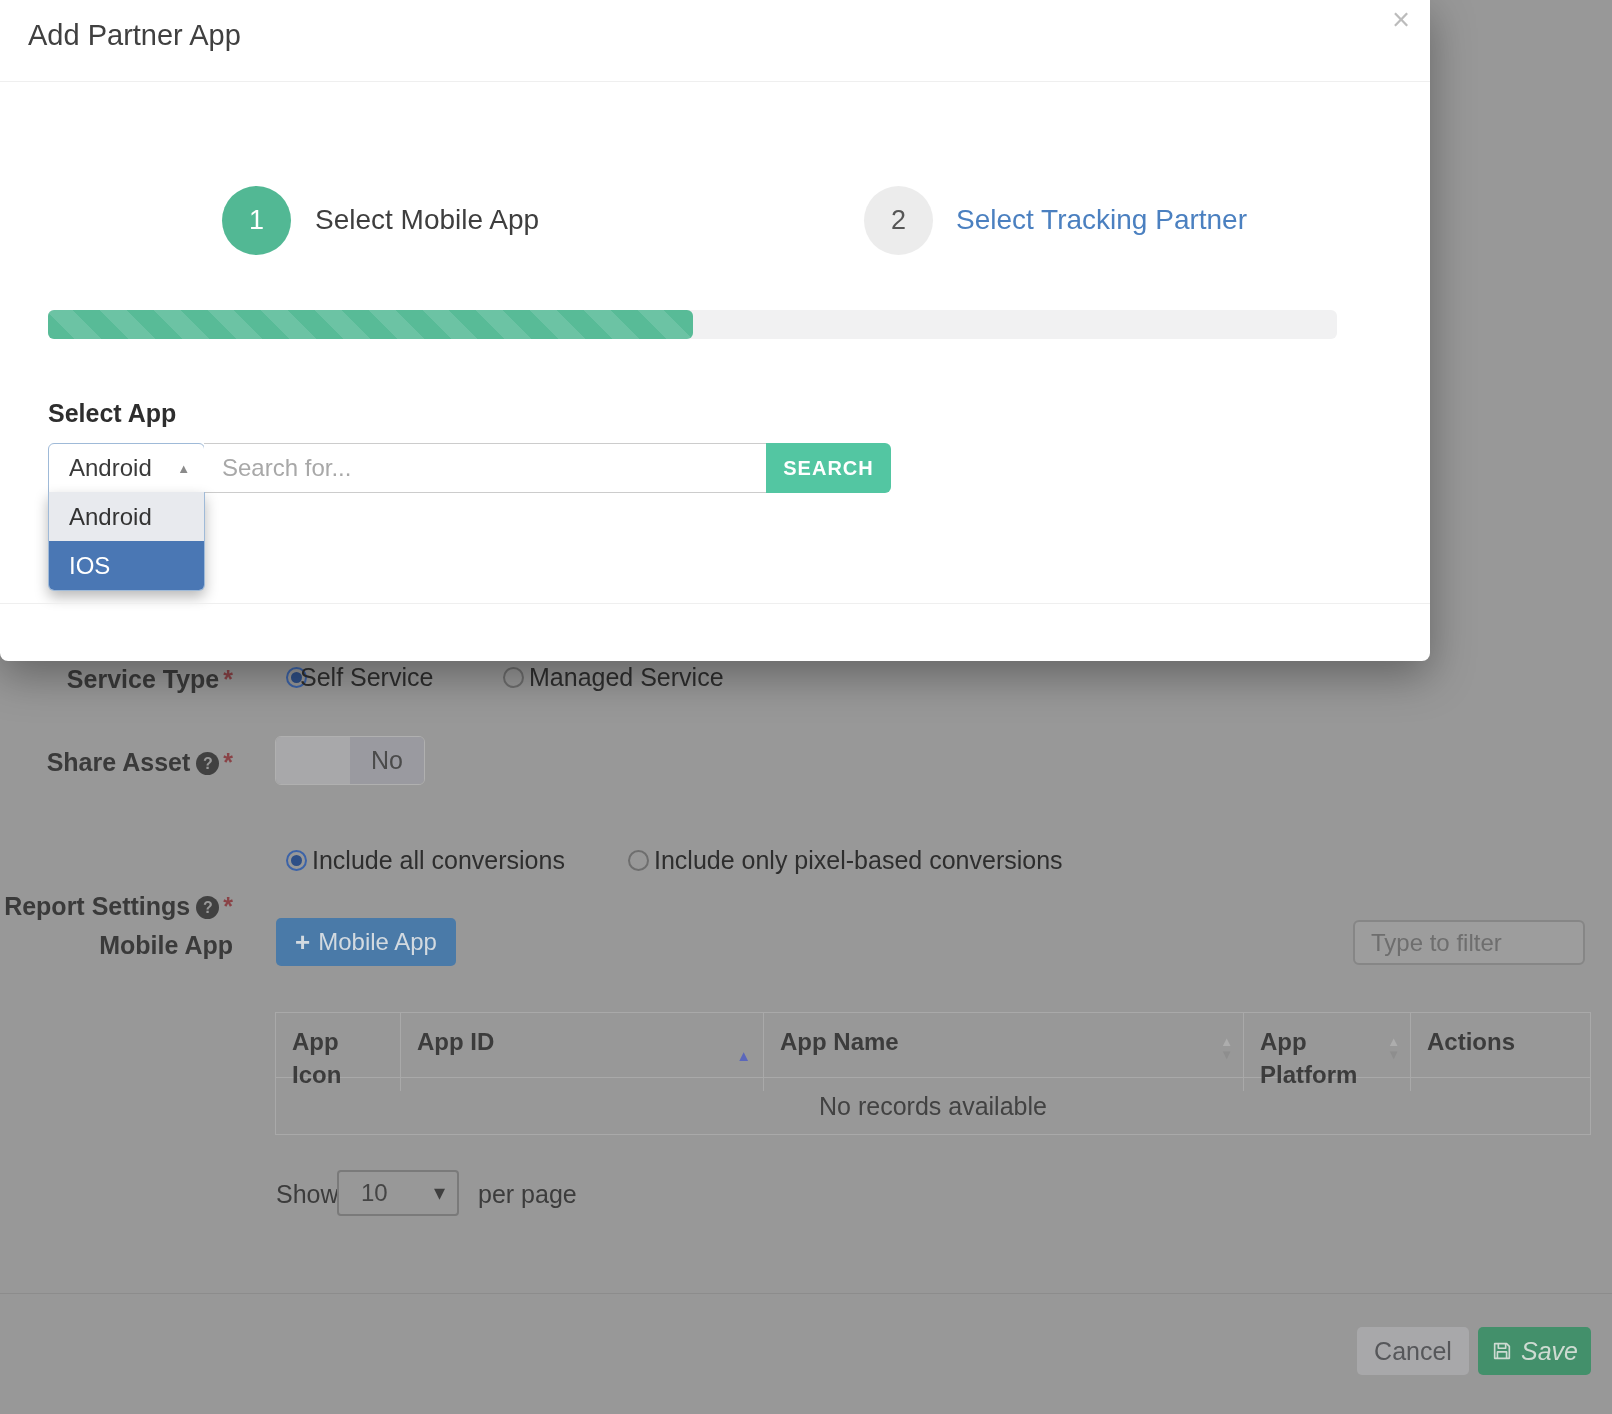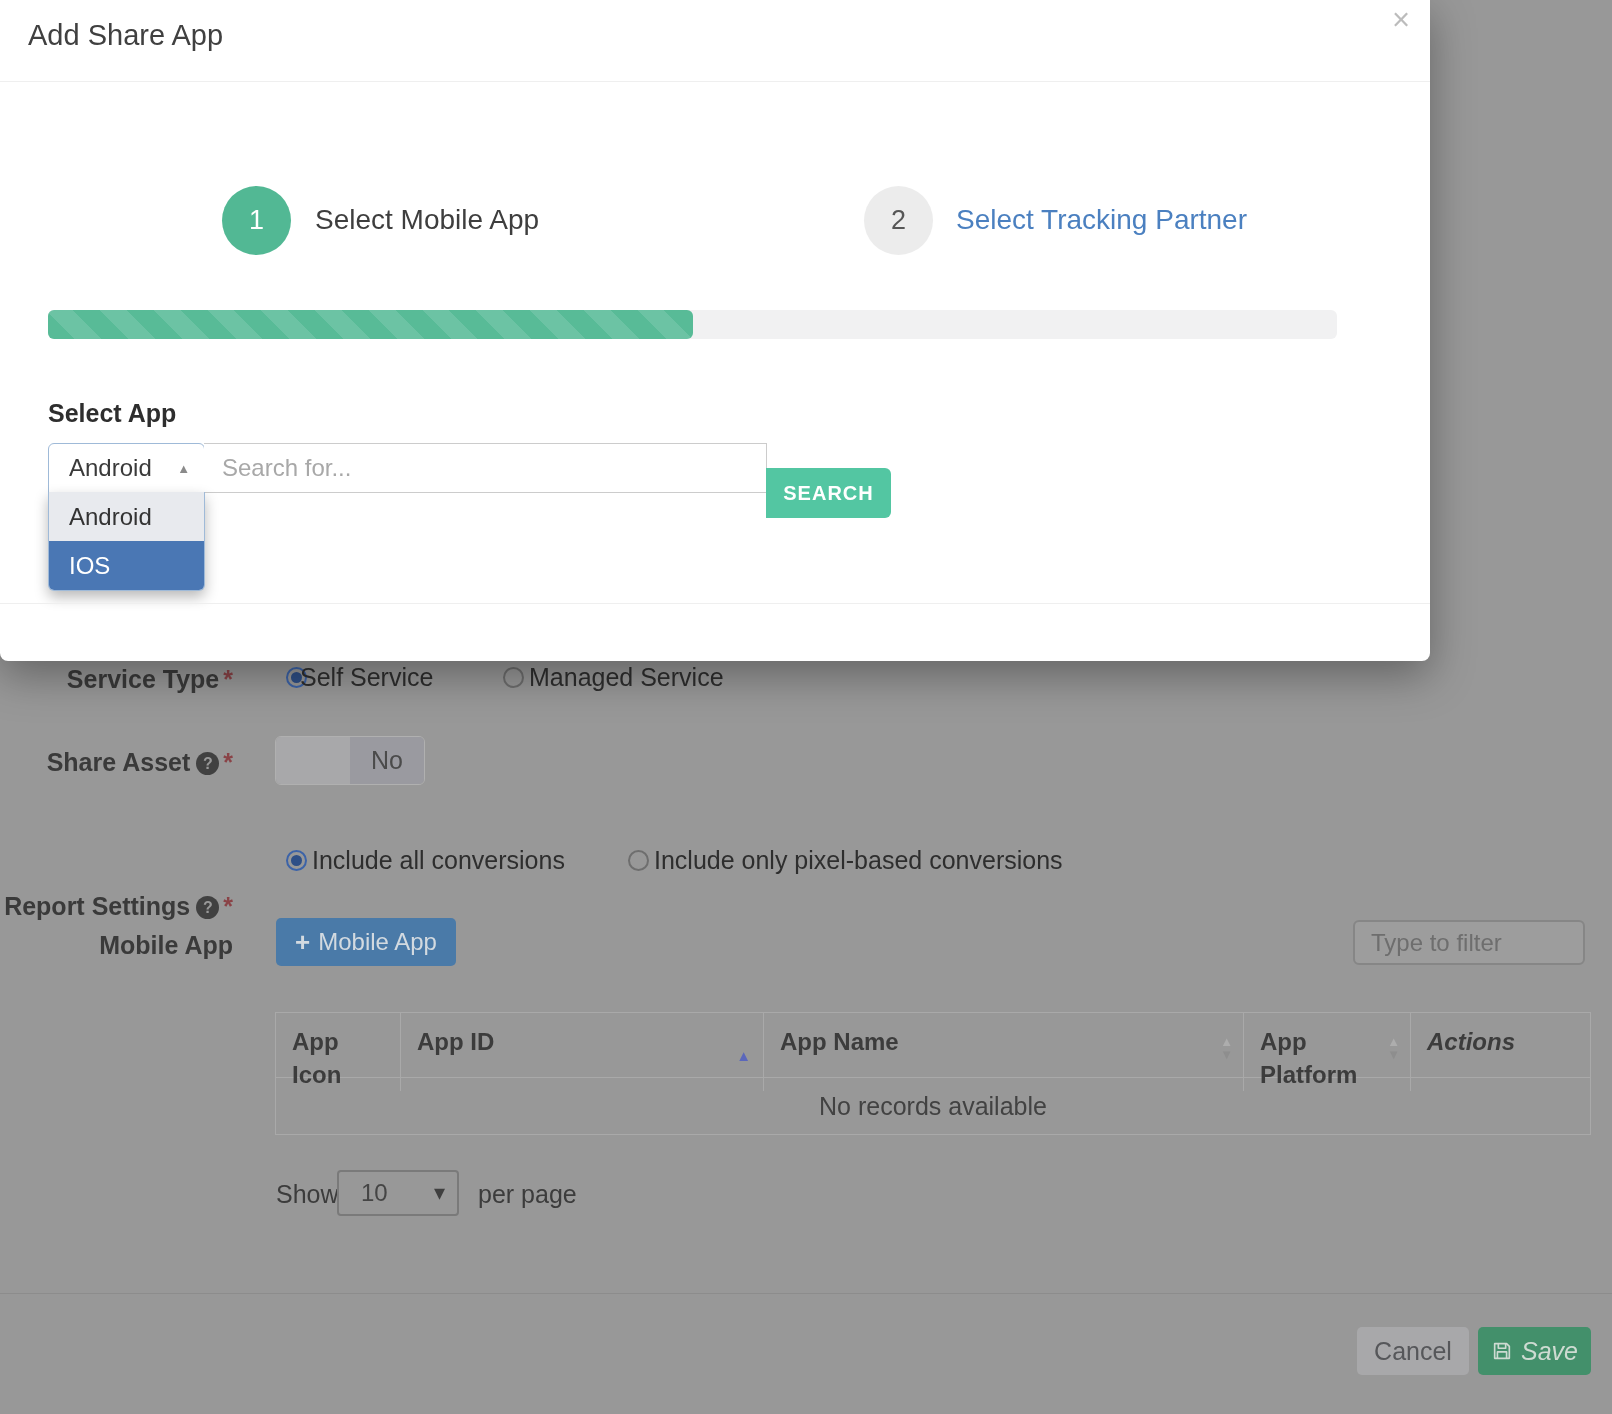--- a/index.html
+++ b/index.html
@@ -48,21 +48,21 @@
 
   .tbl { position:absolute; left:275px; top:1012px; width:1316px; box-sizing:border-box; }
   .thead {
     display:grid; grid-template-columns:125px 363px 480px 167px 181px;
     border:1px solid #a9a9a9; box-sizing:border-box; height:66px;
   }
   .th {
     position:relative; border-right:1px solid #a9a9a9; box-sizing:border-box;
     padding:12px 30px 0 16px; font-size:24px; font-weight:bold; color:#3c3c3c; line-height:33px;
   }
-  .th:last-child { border-right:none; padding-right:12px;font-style:italic; }
+  .th:last-child { border-right:none; padding-right:12px; }
   .sort-single { position:absolute; right:12px; top:26px; font-size:15px; color:#5b67bb; }
   .sort-both { position:absolute; right:10px; top:22px; display:flex; flex-direction:column; line-height:13px; font-size:13px; }
   .sort-both .up   { color:#adadad; }
   .sort-both .down { color:#8e8e8e; }
   .tbody-empty {
     border:1px solid #a9a9a9; border-top:none; height:56px;
     display:flex; align-items:center; justify-content:center;
     font-size:25px; color:#424242;
   }
 
@@ -126,21 +126,21 @@
   .sel-platform .caret { font-size:13px; color:#8a8a8a; }
 
   .search-input {
     position:absolute; left:204px; top:443px; width:563px; height:50px; box-sizing:border-box;
     border:1px solid #cccccc; border-left:none; padding:0 18px;
     font-family:"Liberation Sans", sans-serif; font-size:24px; color:#333;
   }
   .search-input::placeholder { color:#a8a8a8; opacity:1; }
 
   .btn-search {
-    position:absolute; left:766px; top:468px; width:125px; height:50px;
+    position:absolute; left:766px; top:443px; width:125px; height:50px;
     background:#53c6a2; border:none; border-radius:0 6px 6px 0;
     color:#ffffff; font-size:20px; font-weight:bold; letter-spacing:1px; cursor:pointer;
   }
 
   .dropdown {
     position:absolute; left:48px; top:492px; width:157px; box-sizing:border-box;
     background:#fff; border:1px solid #9fbad8; border-top:none; border-radius:0 0 6px 6px;
     overflow:hidden; box-shadow:0 6px 14px rgba(0,0,0,0.28);
   }
   .opt { height:49px; display:flex; align-items:center; padding-left:20px; font-size:24px; cursor:pointer; }
@@ -231,21 +231,21 @@
         <path d="M4 4 h13 l3 3 v13 h-16 z"></path>
         <path d="M8 4 v5 h8 v-5"></path>
         <path d="M7 20 v-7 h10 v7"></path>
       </svg>
       <span>Save</span>
     </button>
   </div>
 
   <div class="modal">
     <div class="modal-header">
-      <div class="modal-title">Add Share App</div>
+      <div class="modal-title">Add Partner App</div>
       <div class="modal-close">×</div>
     </div>
 
     <div class="step-circle step1-circle">1</div>
     <div class="step-label step1-label">Select Mobile App</div>
     <div class="step-circle step2-circle">2</div>
     <div class="step-label step2-label">Select Tracking Partner</div>
 
     <div class="progress">
       <div class="progress-fill" style="width: 50%;"></div>

